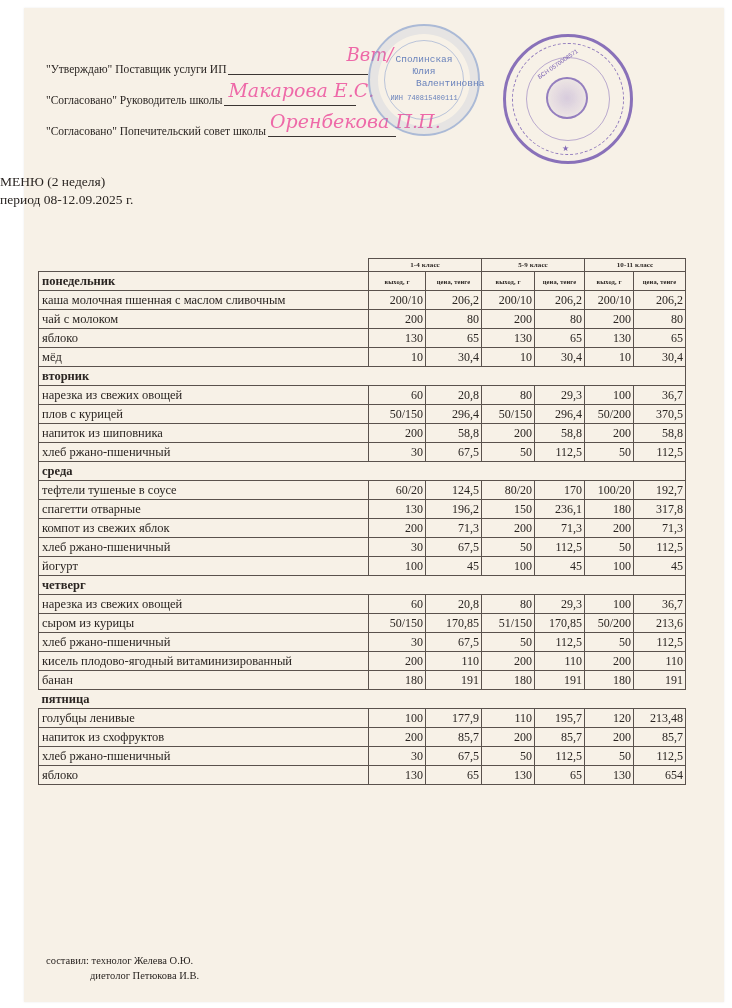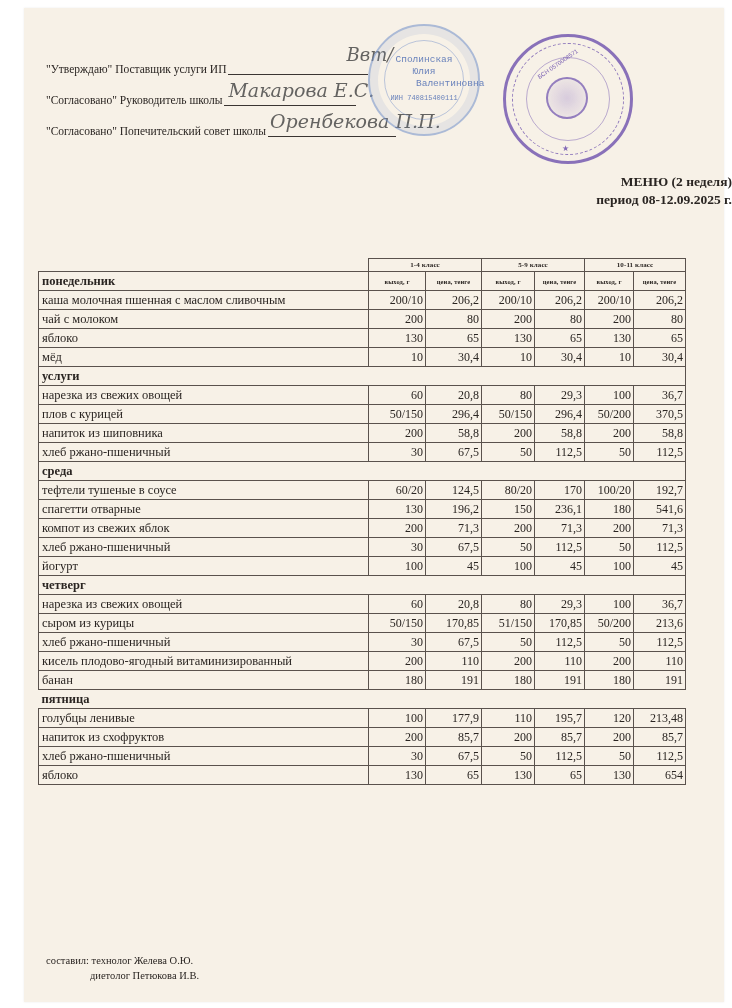--- a/index.html
+++ b/index.html
@@ -10,38 +10,38 @@
     color: #2a2522;
   }
   .page {
     position: absolute; left: 24px; top: 8px; width: 700px; height: 994px;
     background: #f7f1e7;
     box-shadow: 0 0 2px rgba(0,0,0,0.08);
   }
   .approvals { position: absolute; left: 46px; top: 62px; font-size: 11.5px; }
   .approval-line { position: absolute; left: 0; white-space: nowrap; display: flex; align-items: flex-end; }
   .approval-line .underline { display: inline-block; border-bottom: 1px solid #3b3532; height: 12px; margin-left: 2px; position: relative; }
-  .sig { position: absolute; font-family: "DejaVu Serif", serif; font-style: italic; color: #404040; opacity: 0.8; white-space: nowrap; }
+  .sig { position: absolute; font-family: "DejaVu Serif", serif; font-style: italic; color: #ec4899; opacity: 0.8; white-space: nowrap; }
   .stamp { position: absolute; border-radius: 50%; }
   .stamp-blue {
     left: 368px; top: 24px; width: 108px; height: 108px;
     border: 2px solid rgba(110,140,200,0.55);
     box-shadow: inset 0 0 0 8px rgba(110,140,200,0.12);
   }
   .stamp-blue .inner { position: absolute; left: 14px; top: 14px; right: 14px; bottom: 14px; border-radius: 50%; border: 1px solid rgba(110,140,200,0.45); }
   .stamp-blue .name { position: absolute; left: 0; right: 0; text-align: center; font-family: Liberation Mono, monospace; font-size: 9.5px; color: rgba(80,110,180,0.85); }
   .stamp-purple {
     left: 503px; top: 34px; width: 124px; height: 124px;
     border: 3px solid rgba(100,70,170,0.75);
   }
   .stamp-purple .ring { position: absolute; border-radius: 50%; border: 1px dashed rgba(100,70,170,0.7); }
   .stamp-purple .emblem { position: absolute; left: 40px; top: 40px; width: 38px; height: 38px; border-radius: 50%; border: 2px solid rgba(100,70,170,0.65); background: radial-gradient(circle, rgba(120,90,190,0.25) 0%, rgba(120,90,190,0.08) 70%); }
   .stamp-purple .star { position: absolute; left: 56px; bottom: 8px; font-size: 8px; color: rgba(100,70,170,0.8); }
 
-  .title-block { position: absolute; left: 0; top: 173px; width: 732px; text-align: right; font-weight: bold; font-size: 13.5px; line-height: 18px; }
+  .title-block { position: absolute; left: 0; top: 173px; width: 732px; text-align: left; font-weight: normal; font-size: 13.5px; line-height: 18px; }
 
   table.menu {
     position: absolute; left: 38px; top: 258px;
     border-collapse: collapse; table-layout: fixed;
     width: 647px;
     font-size: 12.5px;
   }
   table.menu td, table.menu th { border: 1px solid #5a524d; padding: 0 2px; height: 18px; line-height: 17px; overflow: hidden; white-space: nowrap; }
   table.menu th { font-weight: bold; font-size: 7px; text-align: center; height: 12px; line-height: 11px; letter-spacing: 0.1px; border-radius: 6px; }
   table.menu th.sub { font-weight: bold; font-size: 6.5px; height: 11px; }
@@ -157,21 +157,21 @@
       <tr>
         <td class="name">мёд</td>
         <td class="num">10</td>
         <td class="num">30,4</td>
         <td class="num">10</td>
         <td class="num">30,4</td>
         <td class="num">10</td>
         <td class="num">30,4</td>
       </tr>
       <tr>
-        <td class="day" colspan="7">услуги</td>
+        <td class="day" colspan="7">вторник</td>
       </tr>
       <tr>
         <td class="name">нарезка из свежих овощей</td>
         <td class="num">60</td>
         <td class="num">20,8</td>
         <td class="num">80</td>
         <td class="num">29,3</td>
         <td class="num">100</td>
         <td class="num">36,7</td>
       </tr>
@@ -214,21 +214,21 @@
         <td class="num">100/20</td>
         <td class="num">192,7</td>
       </tr>
       <tr>
         <td class="name">спагетти отварные</td>
         <td class="num">130</td>
         <td class="num">196,2</td>
         <td class="num">150</td>
         <td class="num">236,1</td>
         <td class="num">180</td>
-        <td class="num">541,6</td>
+        <td class="num">317,8</td>
       </tr>
       <tr>
         <td class="name">компот из свежих яблок</td>
         <td class="num">200</td>
         <td class="num">71,3</td>
         <td class="num">200</td>
         <td class="num">71,3</td>
         <td class="num">200</td>
         <td class="num">71,3</td>
       </tr>

